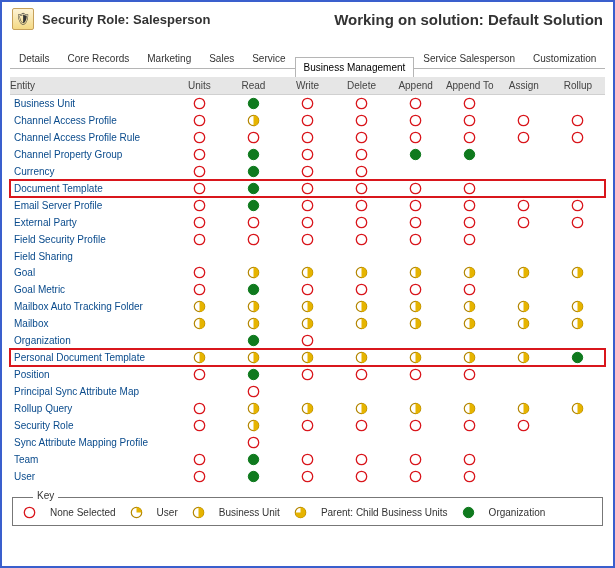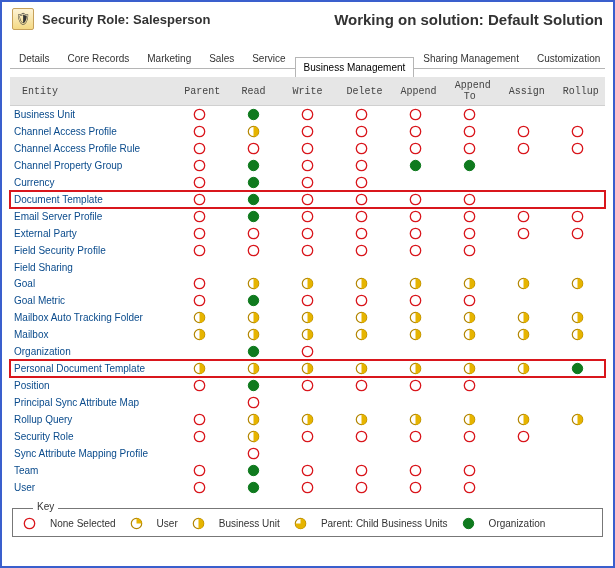--- a/index.html
+++ b/index.html
@@ -8,21 +8,21 @@
   .header { display: flex; align-items: center; padding: 6px 10px 4px 10px; }
   .app-icon { width: 22px; height: 22px; margin-right: 8px; border: 1px solid #c7a15a; background: linear-gradient(#fdf3d6,#f4d984); border-radius: 2px; display:flex; align-items:center; justify-content:center; font-size:12px; }
   .title { font-size: 13px; font-weight: bold; flex: 1 1 auto; }
   .solution { font-size: 15px; font-weight: bold; text-align: right; }
   .tabs-wrap { padding: 14px 8px 8px 8px; }
   .tabs { display: flex; border-bottom: 1px solid #b5b5b5; }
   .tab { padding: 4px 8px; font-size: 10px; color: #333; cursor: pointer; border: 1px solid transparent; border-bottom: none; margin-right: 0; white-space: nowrap; }
   .tab.active { border-color: #b5b5b5; background: #fff; position: relative; top: 9px; color:#000; }
   .grid-wrap { padding: 0 8px; }
   .grid { width: 100%; border-collapse: collapse; table-layout: fixed; }
-  .grid thead th { background: #e6e6e6; color: #444; font-weight: normal; text-align: left; padding: 3px 12px; font-size: 10px; border-bottom: 1px solid #d0d0d0; font-family: Liberation Mono, monospace; }
+  .grid thead th { background: #e6e6e6; color: #444; font-weight: normal; text-align: left; padding: 3px 0; font-size: 10px; border-bottom: 1px solid #d0d0d0; }
   .grid thead th.c { text-align: center; }
   .grid tbody td { padding: 2px 4px; font-size: 10px; color: #0a4b8c; vertical-align: middle; height: 16px; }
   .grid tbody td:first-child { color: #0a4b8c; white-space: nowrap; overflow: hidden; text-overflow: ellipsis; }
   .grid tbody td.c { text-align: center; }
   .row-hl { outline: 2px solid #d9161c; outline-offset: -1px; }
   svg.priv { width: 13px; height: 13px; display: inline-block; vertical-align: middle; }
   .key-box { margin: 12px 10px 0 10px; border: 1px solid #777; padding: 8px 10px 6px 10px; position: relative; display: flex; align-items: center; gap: 14px; flex-wrap: wrap; }
   .key-title { position: absolute; top: -8px; left: 20px; background: #fff; padding: 0 4px; font-size: 10px; color: #333; }
   .key-item { display: flex; align-items: center; gap: 14px; font-size: 10px; color: #333; }
   .col-e { width: 156px; }
@@ -39,21 +39,21 @@
   </div>
 
   <div class="tabs-wrap">
     <div class="tabs" id="tabs">
         <div class="tab">Details</div>
         <div class="tab">Core Records</div>
         <div class="tab">Marketing</div>
         <div class="tab">Sales</div>
         <div class="tab">Service</div>
         <div class="tab active">Business Management</div>
-        <div class="tab">Sharing Management</div>
+        <div class="tab">Service Salesperson</div>
         <div class="tab">Customization</div>
         <div class="tab">Custom Entities</div>
       </div>
   </div>
 
   <div class="grid-wrap">
     <table class="grid">
       <colgroup>
         <col class="col-e">
           <col class="col-p">
@@ -61,21 +61,21 @@
           <col class="col-p">
           <col class="col-p">
           <col class="col-p">
           <col class="col-p">
           <col class="col-p">
           <col class="col-p">
       </colgroup>
       <thead>
           <tr id="thead-row">
             <th>Entity</th>
-            <th class="c">Parent</th>
+            <th class="c">Units</th>
             <th class="c">Read</th>
             <th class="c">Write</th>
             <th class="c">Delete</th>
             <th class="c">Append</th>
             <th class="c">Append To</th>
             <th class="c">Assign</th>
             <th class="c">Rollup</th>
           </tr>
         </thead>
       <tbody id="tbody">

